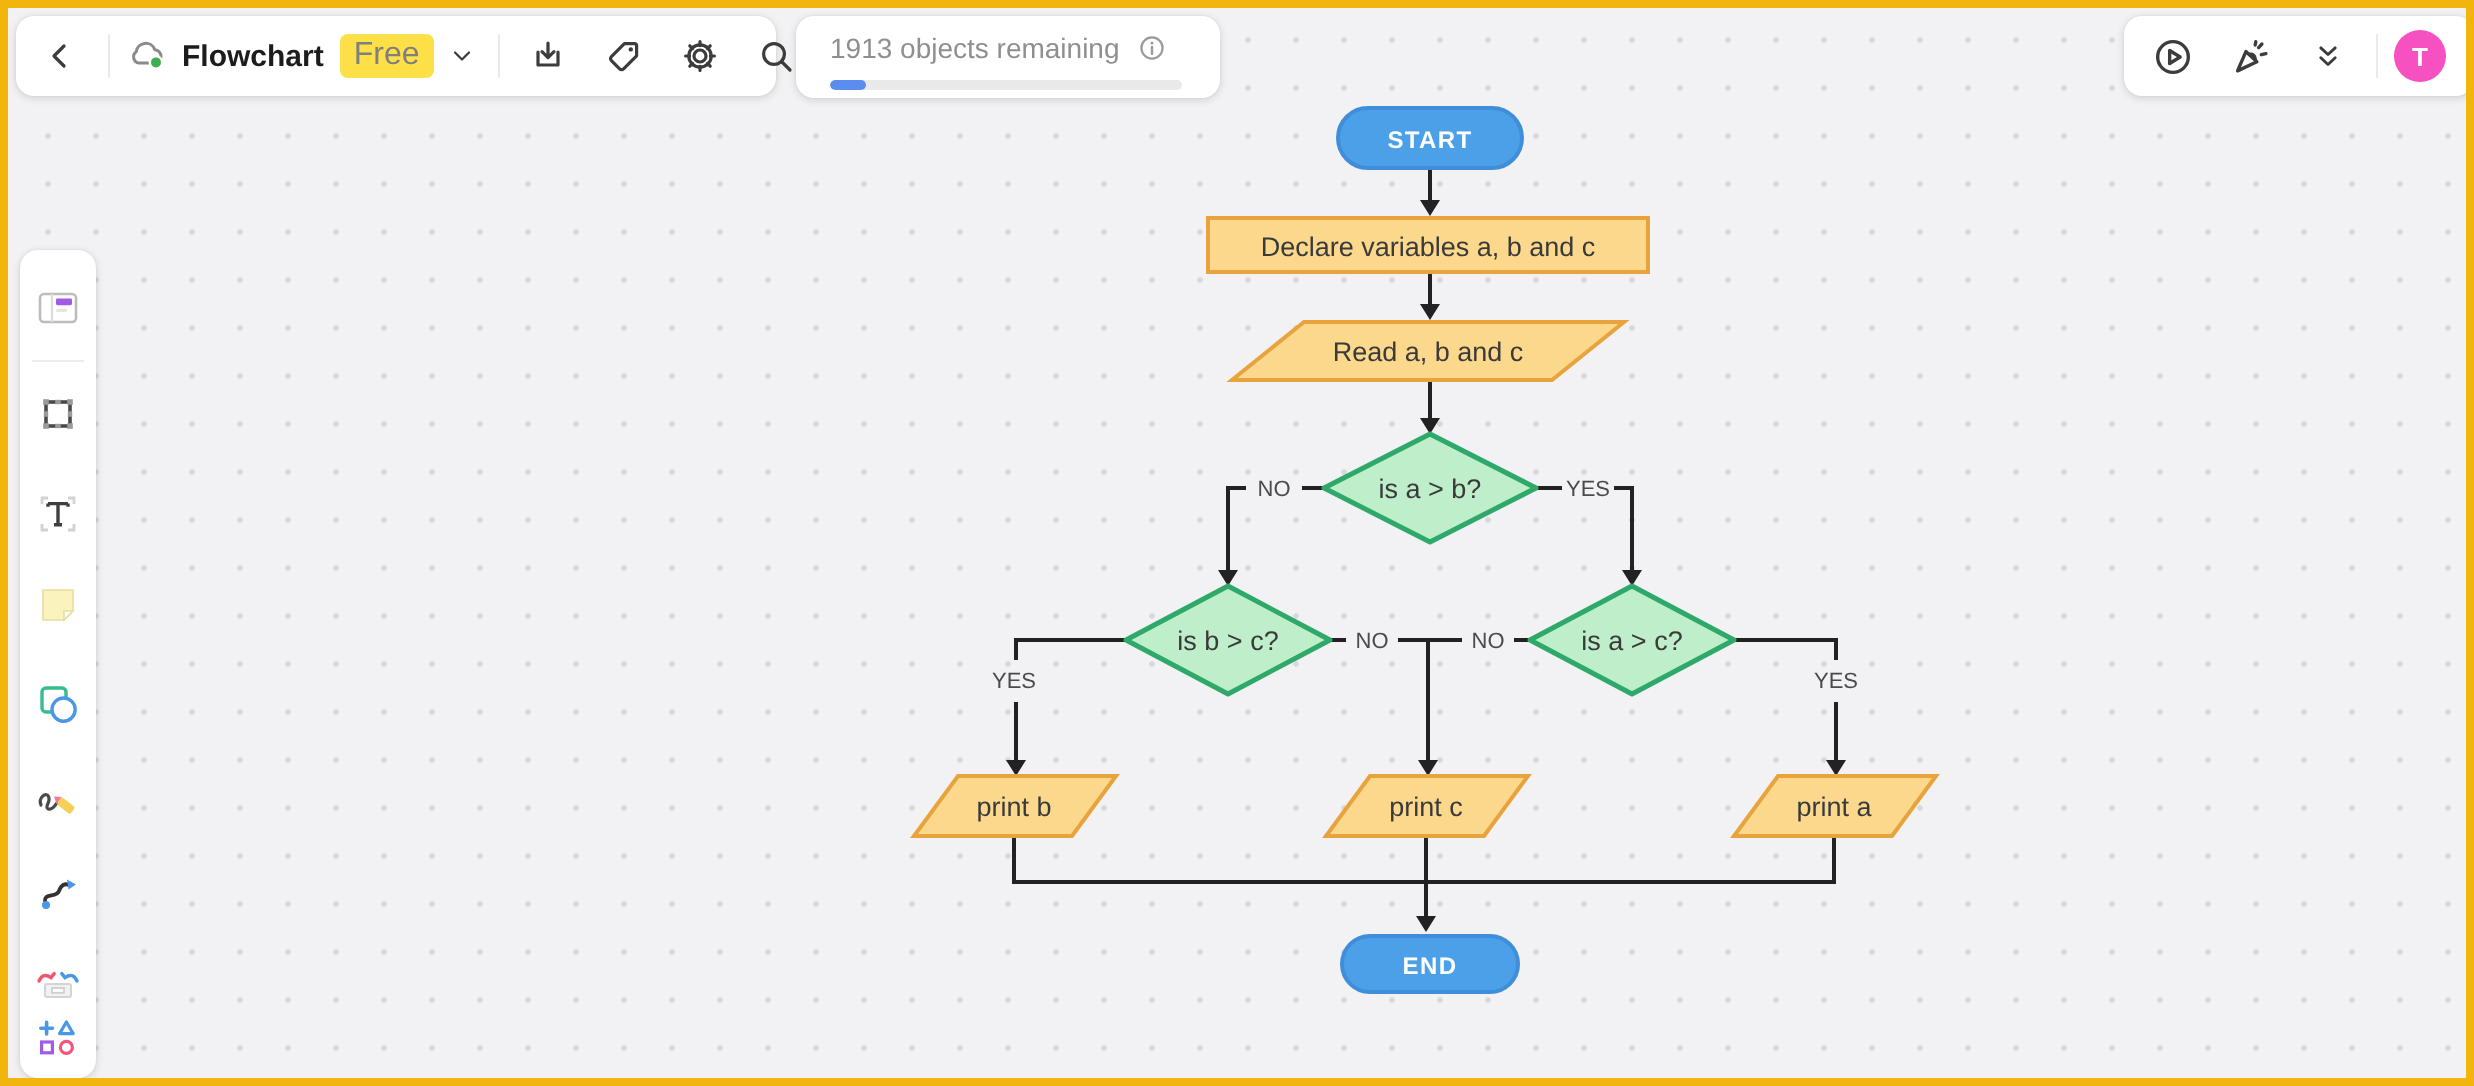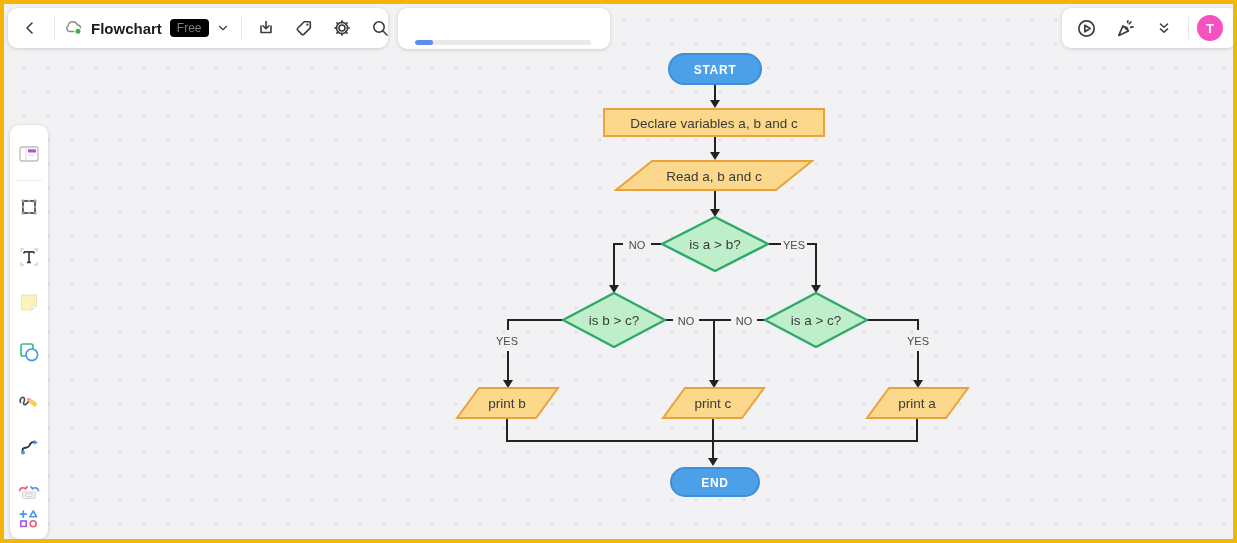--- a/index.html
+++ b/index.html
@@ -5,21 +5,21 @@
   html,body{margin:0;padding:0;background:#e6e6e6;font-family:"Liberation Sans",sans-serif;}
   #screen{position:relative;width:1237px;height:543px;box-sizing:border-box;
     border:4px solid #F2B50B;overflow:hidden;background:#F2F2F4;
     background-image:radial-gradient(circle,#D9D9DB 1.3px,transparent 1.5px);
     background-size:24px 24px;background-position:8px 4px;}
   .card{position:absolute;background:#fff;border-radius:9px;box-shadow:0 1px 4px rgba(0,0,0,.14),0 0 1px rgba(0,0,0,.08);}
   .hbar{display:flex;align-items:center;}
   .vdiv{width:1px;height:22px;background:#E9E9E9;margin:0 8px;flex:none;}
   .icon-btn{width:32px;height:32px;display:flex;align-items:center;justify-content:center;border-radius:6px;flex:none;cursor:pointer;}
   .title{font-size:15px;font-weight:600;color:#1c1c1c;margin:0 8px 0 6px;white-space:nowrap;}
-  .badge{font-size:12px;color:#7f7f7f;background:#000000;border-radius:4px;padding:2px 7px;margin-right:4px;}
+  .badge{font-size:16px;color:#7f7f7f;background:#fde047;border-radius:4px;padding:2px 7px;margin-right:4px;}
   .usage-text{font-size:14px;color:#8f8f8f;white-space:nowrap;}
   .ptrack{position:absolute;left:17px;top:32px;width:176px;height:4.5px;border-radius:3px;background:#E9E9E9;overflow:hidden;}
   .pfill{height:100%;border-radius:3px;background:#5B8DEF;}
   .avatar{width:26px;height:26px;border-radius:50%;background:#F750C1;color:#fff;font-size:13px;font-weight:bold;
     display:flex;align-items:center;justify-content:center;flex:none;}
   .side-item{position:absolute;left:7px;width:24px;height:24px;display:flex;align-items:center;justify-content:center;cursor:pointer;}
   .hdiv{position:absolute;left:6px;width:26px;height:1px;background:#ECECEC;}
   svg text{font-family:"Liberation Sans",sans-serif;}
   .conn{stroke:#222;stroke-width:2;fill:none;}
   .arrow{fill:#222;}
@@ -148,20 +148,30 @@
     </div>
     <div class="icon-btn" style="margin-left:6px;">
       <svg width="20" height="20" viewBox="0 0 20 20">
           <circle class="ic" cx="9" cy="9" r="5.2"></circle>
           <path class="ic" d="M13 13 l4 4"></path>
         </svg>
     </div>
   </div>
 
   <div class="card" style="left:394px;top:4px;width:212px;height:41px;">
+    <div class="hbar" style="padding:8px 17px 0 17px;">
+      <span class="usage-text">1913 objects remaining</span>
+      <span style="margin-left:8px;display:flex;">
+        <svg width="16" height="16" viewBox="0 0 20 20">
+            <circle cx="10" cy="10" r="6.6" fill="none" stroke="#9a9a9a" stroke-width="1.4"></circle>
+            <circle cx="10" cy="6.9" r="0.95" fill="#9a9a9a"></circle>
+            <path d="M10 9.3 V13.6" stroke="#9a9a9a" stroke-width="1.5" stroke-linecap="round"></path>
+          </svg>
+      </span>
+    </div>
     <div class="ptrack">
       <div class="pfill" style="width: 10%;"></div>
     </div>
   </div>
 
   <div class="card hbar" style="left:1058px;top:4px;width:175px;height:40px;padding:0 8px;box-sizing:border-box;">
     <div class="icon-btn">
       <svg width="21" height="21" viewBox="0 0 20 20">
           <circle class="ic" cx="10" cy="10" r="7.3"></circle>
           <path class="ic" d="M8.4 6.9 L13.4 10 L8.4 13.1 Z"></path>

